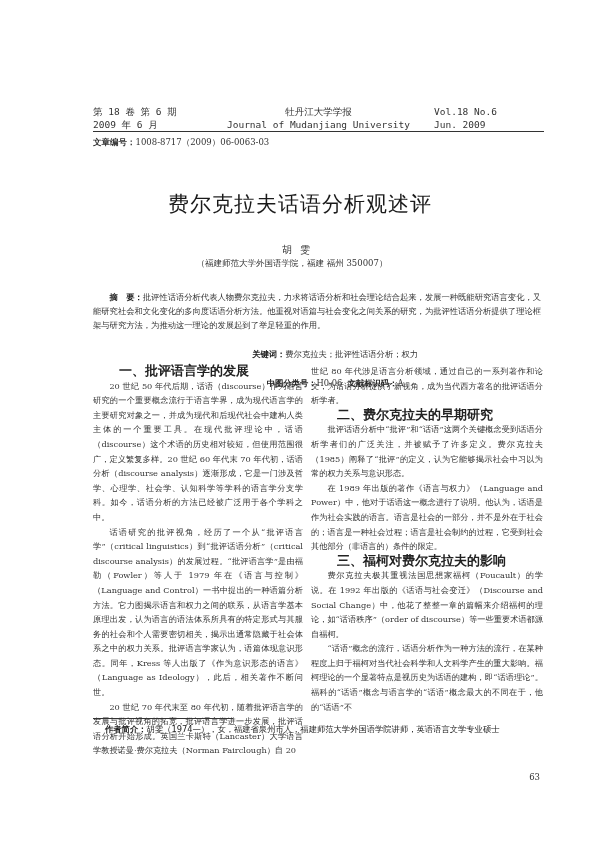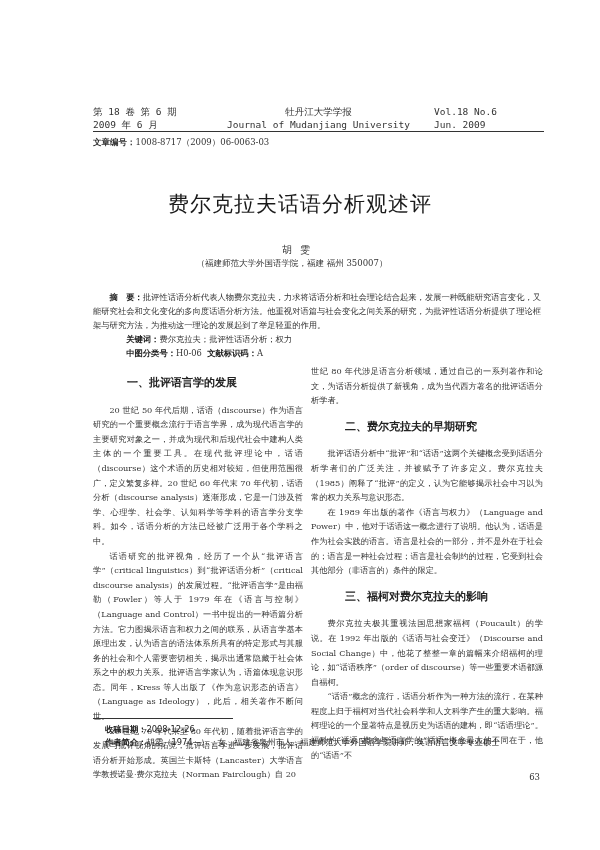--- a/index.html
+++ b/index.html
@@ -13,25 +13,25 @@
     .hdr-rule { position: absolute; left: 93px; right: 56px; top: 131px; border-top: 1.5px solid #333; }
     .artno { position: absolute; left: 93px; top: 137px; font-size: 8.5px; color: #333; }
     .artno b { font-family: "DejaVu Sans", sans-serif; }
     .title { position: absolute; left: 60px; right: 60px; top: 190px; text-align: center;
              font-family: "DejaVu Sans", sans-serif; font-size: 21px; letter-spacing: 1px; color: #1a1a1a; }
     .author { position: absolute; left: 60px; right: 60px; top: 243px; text-align: center; font-size: 10px; letter-spacing: 8px; color: #333; }
     .affil { position: absolute; left: 60px; right: 76px; top: 258px; text-align: center; font-size: 8.5px; color: #333; }
     .abstract { position: absolute; left: 93px; right: 56px; top: 290px; font-size: 8.3px; line-height: 14px; color: #333; }
     .abstract p { margin: 0; text-indent: 2em; }
     .abstract .lbl { font-family: "DejaVu Sans", sans-serif; font-weight: bold; color: #222; }
-    .abstract .kw { margin: 0; padding-left: 2em; }
+    .abstract .kw { margin: 15px; padding-left: 2em; text-align: center; }
     .col { position: absolute; top: 364px; width: 210px; font-size: 8.2px; line-height: 14.6px; color: #333; text-align: justify; }
     .col-left { left: 93px; }
     .col-right { left: 311px; width: 232px; }
-    .col h3 { margin: 12px; font-size: 11px; font-family: "DejaVu Sans", sans-serif; font-weight: bold; padding-left: 2em; color: #222; line-height: 14.6px; }
+    .col h3 { margin: 0; font-size: 13px; font-family: "DejaVu Sans", sans-serif; font-weight: bold; padding-left: 2em; color: #222; line-height: 14.6px; }
     .col p { margin: 0; text-indent: 2em; }
     .col p.cont { text-indent: 0; }
     .fn-rule { position: absolute; left: 93px; top: 718px; width: 140px; border-top: 1px solid #333; }
     .footnote { position: absolute; left: 105px; right: 56px; top: 723px; font-size: 8.3px; line-height: 13px; color: #222; font-family: "DejaVu Sans", sans-serif; }
     .footnote .row { display: flex; }
     .footnote .lbl { font-weight: bold; white-space: nowrap; }
     .footnote .indent { padding-left: 41px; }
     .pageno { position: absolute; right: 60px; top: 772px; font-size: 8.5px; color: #333; }
   </style>
 </head>
@@ -78,22 +78,18 @@
   <p>批评话语分析中“批评”和“话语”这两个关键概念受到话语分析学者们的广泛关注，并被赋予了许多定义。费尔克拉夫（1985）阐释了“批评”的定义，认为它能够揭示社会中习以为常的权力关系与意识形态。</p>
   <p>在 1989 年出版的著作《语言与权力》（Language and Power）中，他对于话语这一概念进行了说明。他认为，话语是作为社会实践的语言。语言是社会的一部分，并不是外在于社会的；语言是一种社会过程；语言是社会制约的过程，它受到社会其他部分（非语言的）条件的限定。</p>
   <h3>三、福柯对费尔克拉夫的影响</h3>
   <p>费尔克拉夫极其重视法国思想家福柯（Foucault）的学说。在 1992 年出版的《话语与社会变迁》（Discourse and Social Change）中，他花了整整一章的篇幅来介绍福柯的理论，如“话语秩序”（order of discourse）等一些重要术语都源自福柯。</p>
   <p>“话语”概念的流行，话语分析作为一种方法的流行，在某种程度上归于福柯对当代社会科学和人文科学产生的重大影响。福柯理论的一个显著特点是视历史为话语的建构，即“话语理论”。福科的“话语”概念与语言学的“话语”概念最大的不同在于，他的“话语”不</p>
 </div>
 
 <div class="fn-rule"></div>
 <div class="footnote">
   <div class="row">
-    <span class="lbl">收稿日期：</span>
-      <span>2008-12-26</span>
-  </div>
-  <div class="row">
     <span class="lbl">作者简介：</span>
       <span>胡雯（1974—），女，福建省泉州市人，福建师范大学外国语学院讲师，英语语言文学专业硕士</span>
   </div>
 </div>
 
 <div class="pageno">63</div>
 
 </body></html>

